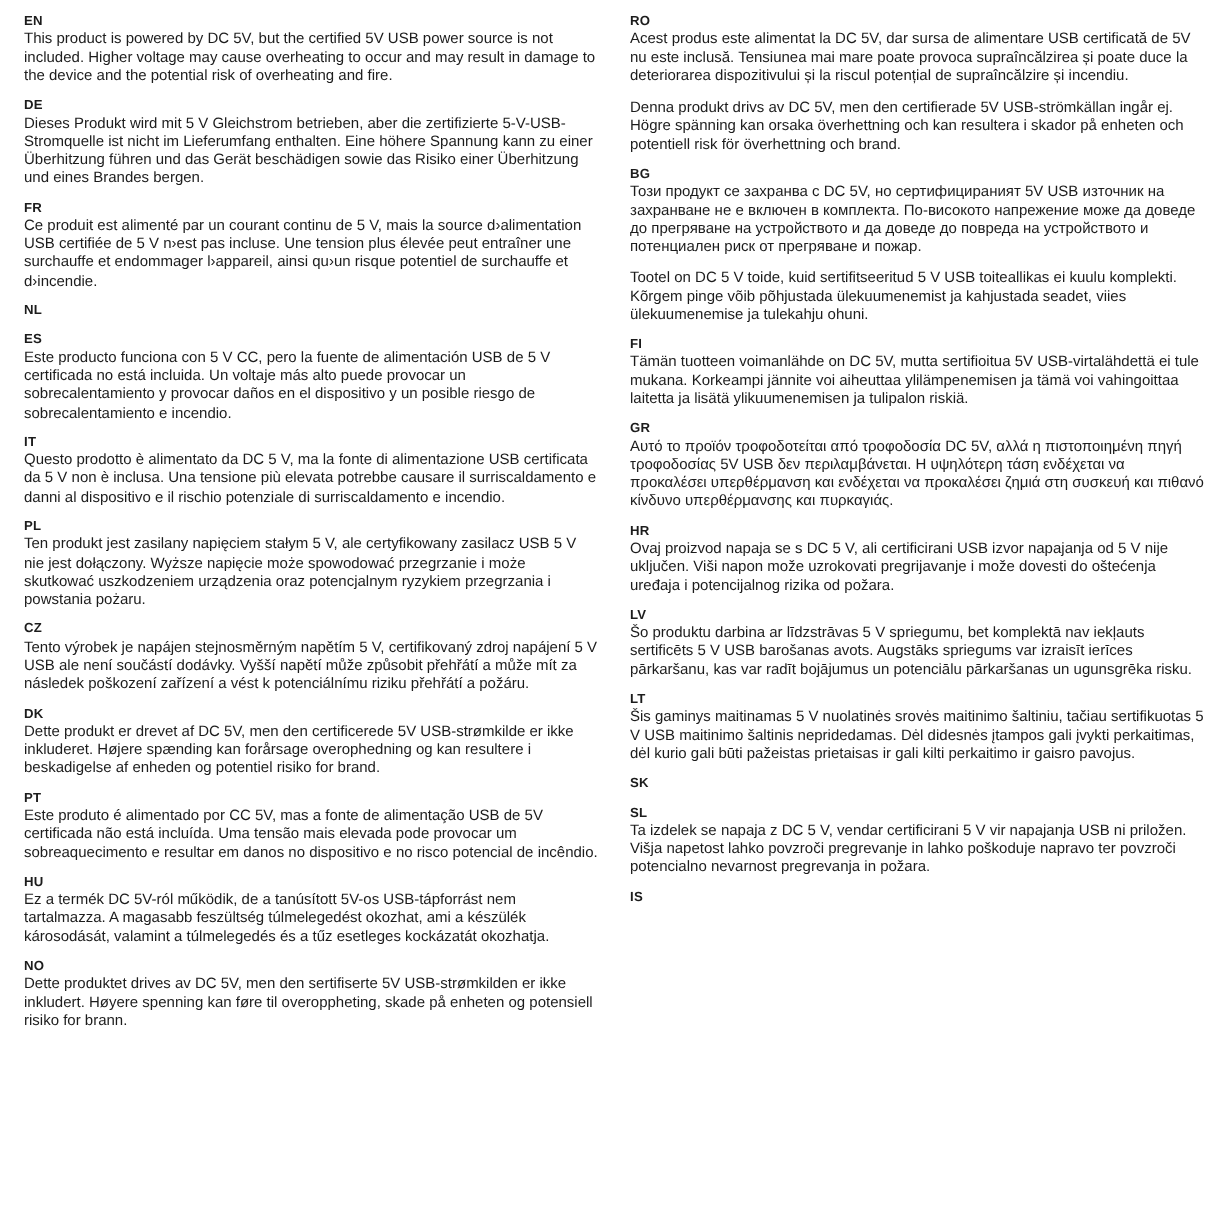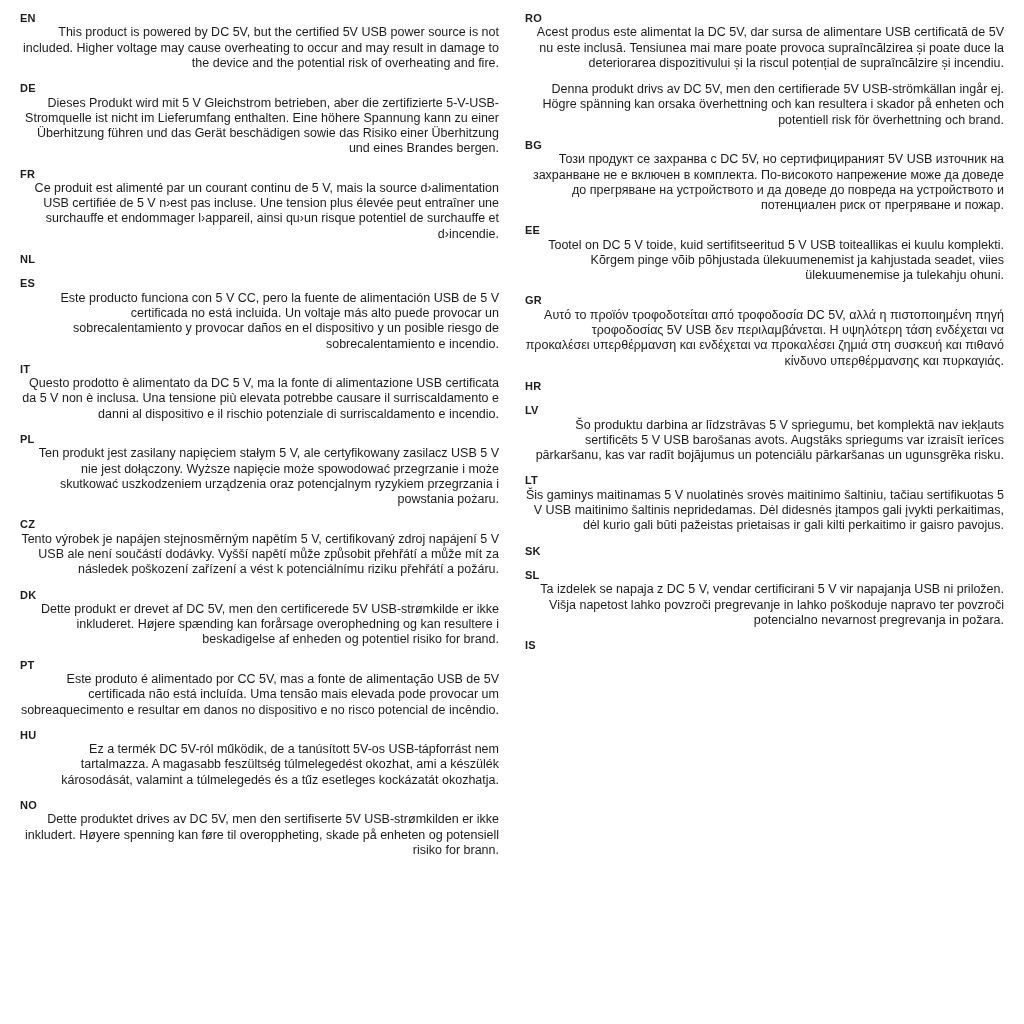--- a/index.html
+++ b/index.html
@@ -33,21 +33,21 @@
   .lang-code {
     font-weight: bold;
     font-size: 11px;
     line-height: 1.22;
     letter-spacing: 0.2px;
   }
   .lang-text {
     margin: 0;
     font-size: 12.5px;
     line-height: 1.22;
-    text-align: right;
+    text-align: left;
   }
 </style>
 </head>
 <body>
 
 <div class="page">
   <div class="column" id="col-0">
       <div class="section">
         <div class="lang-code">EN</div>
         <p class="lang-text">This product is powered by DC 5V, but the certified 5V USB power source is not included. Higher voltage may cause overheating to occur and may result in damage to the device and the potential risk of overheating and fire.</p>
@@ -102,29 +102,33 @@
         <p class="lang-text">Acest produs este alimentat la DC 5V, dar sursa de alimentare USB certificată de 5V nu este inclusă. Tensiunea mai mare poate provoca supraîncălzirea și poate duce la deteriorarea dispozitivului și la riscul potențial de supraîncălzire și incendiu.</p>
       </div>
       <div class="section">
         <p class="lang-text">Denna produkt drivs av DC 5V, men den certifierade 5V USB-strömkällan ingår ej. Högre spänning kan orsaka överhettning och kan resultera i skador på enheten och potentiell risk för överhettning och brand.</p>
       </div>
       <div class="section">
         <div class="lang-code">BG</div>
         <p class="lang-text">Този продукт се захранва с DC 5V, но сертифицираният 5V USB източник на захранване не е включен в комплекта. По-високото напрежение може да доведе до прегряване на устройството и да доведе до повреда на устройството и потенциален риск от прегряване и пожар.</p>
       </div>
       <div class="section">
-        <div class="lang-code">EE</div>
         <p class="lang-text">Tootel on DC 5 V toide, kuid sertifitseeritud 5 V USB toiteallikas ei kuulu komplekti. Kõrgem pinge võib põhjustada ülekuumenemist ja kahjustada seadet, viies ülekuumenemise ja tulekahju ohuni.</p>
+      </div>
+      <div class="section">
+        <div class="lang-code">FI</div>
+        <p class="lang-text">Tämän tuotteen voimanlähde on DC 5V, mutta sertifioitua 5V USB-virtalähdettä ei tule mukana. Korkeampi jännite voi aiheuttaa ylilämpenemisen ja tämä voi vahingoittaa laitetta ja lisätä ylikuumenemisen ja tulipalon riskiä.</p>
       </div>
       <div class="section">
         <div class="lang-code">GR</div>
         <p class="lang-text">Αυτό το προϊόν τροφοδοτείται από τροφοδοσία DC 5V, αλλά η πιστοποιημένη πηγή τροφοδοσίας 5V USB δεν περιλαμβάνεται. Η υψηλότερη τάση ενδέχεται να προκαλέσει υπερθέρμανση και ενδέχεται να προκαλέσει ζημιά στη συσκευή και πιθανό κίνδυνο υπερθέρμανσης και πυρκαγιάς.</p>
       </div>
       <div class="section">
         <div class="lang-code">HR</div>
+        <p class="lang-text">Ovaj proizvod napaja se s DC 5 V, ali certificirani USB izvor napajanja od 5 V nije uključen. Viši napon može uzrokovati pregrijavanje i može dovesti do oštećenja uređaja i potencijalnog rizika od požara.</p>
       </div>
       <div class="section">
         <div class="lang-code">LV</div>
         <p class="lang-text">Šo produktu darbina ar līdzstrāvas 5 V spriegumu, bet komplektā nav iekļauts sertificēts 5 V USB barošanas avots. Augstāks spriegums var izraisīt ierīces pārkaršanu, kas var radīt bojājumus un potenciālu pārkaršanas un ugunsgrēka risku.</p>
       </div>
       <div class="section">
         <div class="lang-code">LT</div>
         <p class="lang-text">Šis gaminys maitinamas 5 V nuolatinės srovės maitinimo šaltiniu, tačiau sertifikuotas 5 V USB maitinimo šaltinis nepridedamas. Dėl didesnės įtampos gali įvykti perkaitimas, dėl kurio gali būti pažeistas prietaisas ir gali kilti perkaitimo ir gaisro pavojus.</p>
       </div>
       <div class="section">

